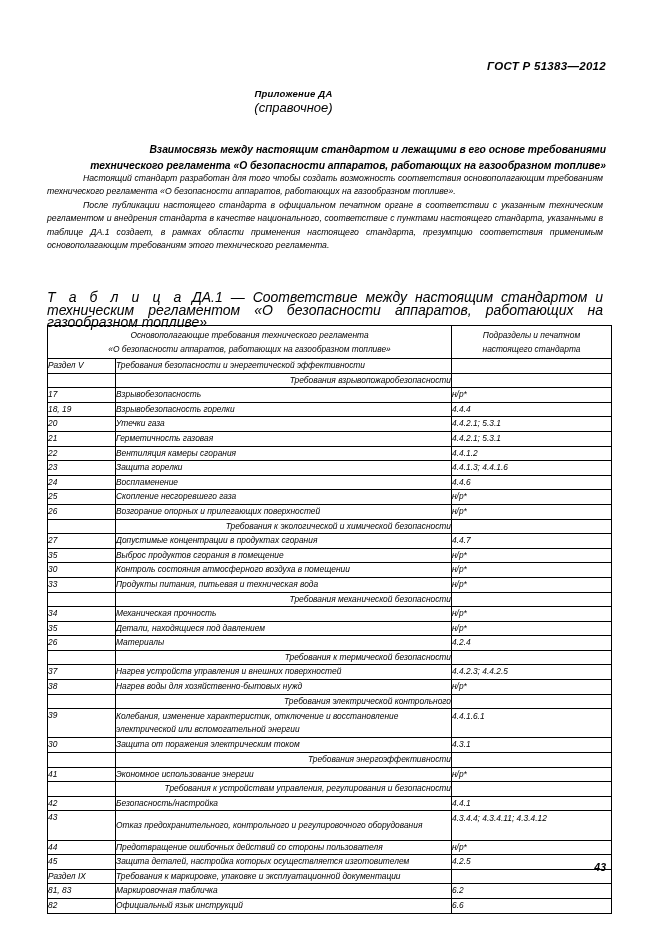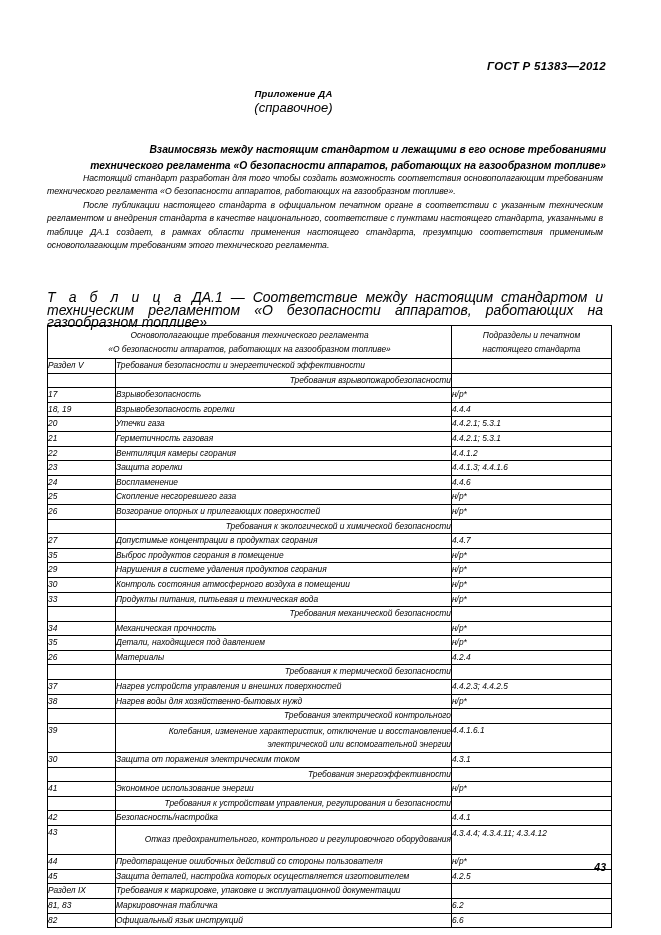--- a/index.html
+++ b/index.html
@@ -140,21 +140,20 @@
     text-align: left;
     padding-left: 5px;
     height: 13.6px;
     line-height: 13.6px;
   }
   td.req.two-line {
     height: 27.2px;
     line-height: 13.2px;
     padding-top: 0.5px;
     padding-bottom: 0.5px;
-    text-align: right;
   }
   td.ref {
     text-align: left;
     height: 13.6px;
     line-height: 13.6px;
   }
   td.ref.two-line {
     height: 27.2px;
     line-height: 13.2px;
     vertical-align: top;
@@ -302,25 +301,20 @@
             <td class="num">27</td>
             <td class="req">Допустимые концентрации в продуктах сгорания</td>
             <td class="ref">4.4.7</td>
           </tr>
           <tr>
             <td class="num">35</td>
             <td class="req">Выброс продуктов сгорания в помещение</td>
             <td class="ref">н/р*</td>
           </tr>
           <tr>
-            <td class="num">29</td>
-            <td class="req">Нарушения в системе удаления продуктов сгорания</td>
-            <td class="ref">н/р*</td>
-          </tr>
-          <tr>
             <td class="num">30</td>
             <td class="req">Контроль состояния атмосферного воздуха в помещении</td>
             <td class="ref">н/р*</td>
           </tr>
           <tr>
             <td class="num">33</td>
             <td class="req">Продукты питания, питьевая и техническая вода</td>
             <td class="ref">н/р*</td>
           </tr>
           <tr>

